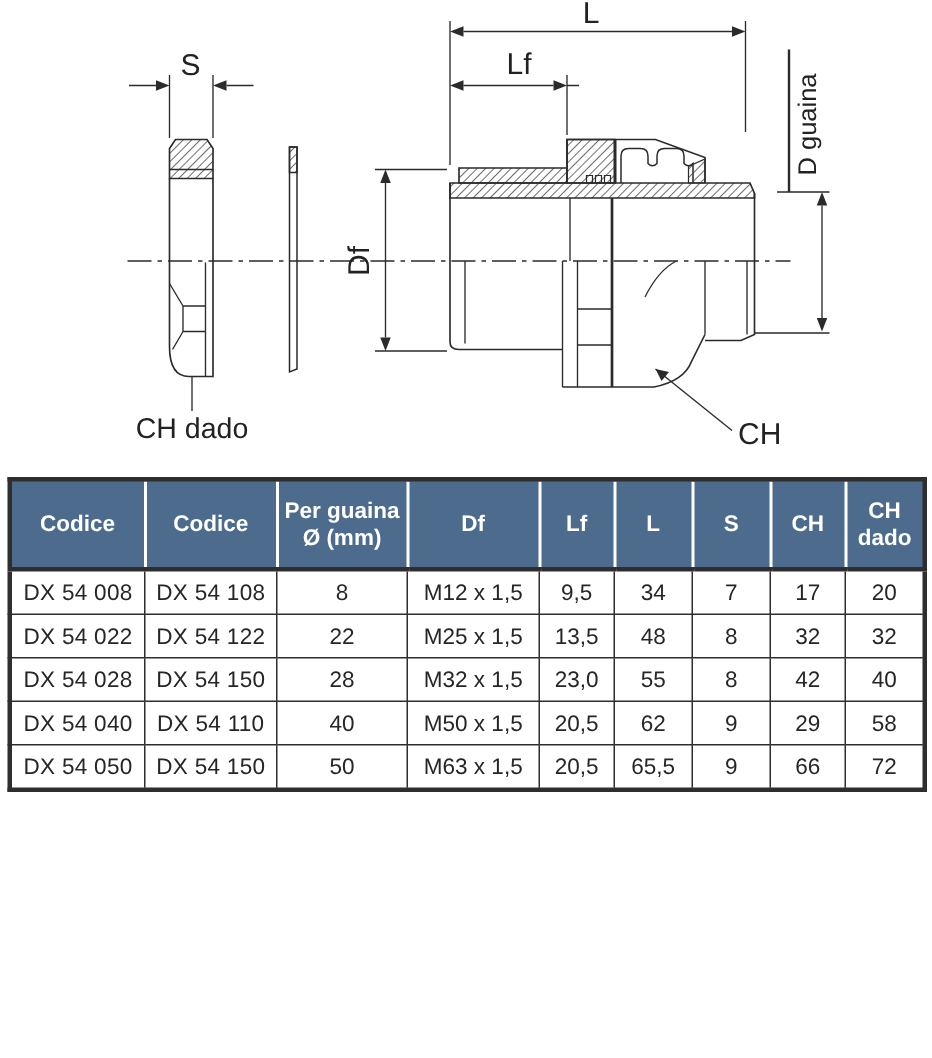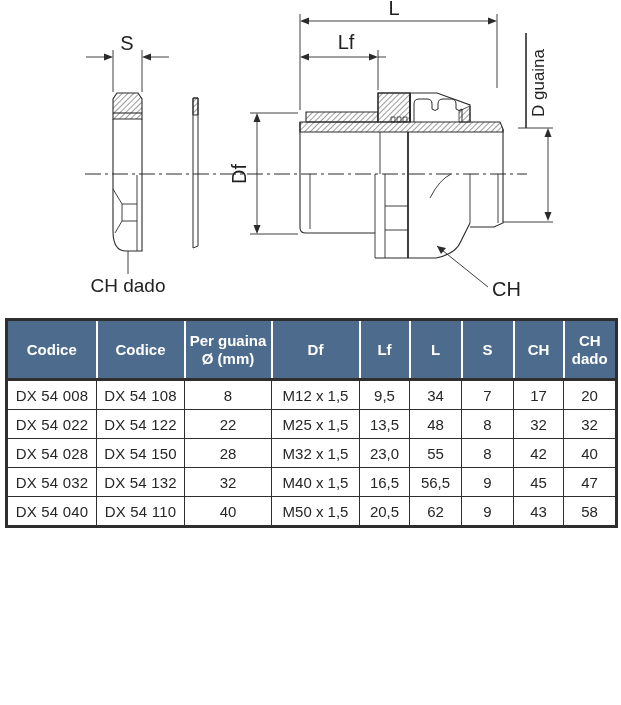--- a/index.html
+++ b/index.html
@@ -197,41 +197,41 @@
     <td class="code">DX 54 150</td>
     <td>28</td>
     <td>M32 x 1,5</td>
     <td>23,0</td>
     <td>55</td>
     <td>8</td>
     <td>42</td>
     <td>40</td>
   </tr>
 
-  <tr>
-    <td class="code">DX 54 032</td>
-    <td class="code">DX 54 132</td>
-    <td>32</td>
-    <td>M40 x 1,5</td>
-    <td>16,5</td>
-    <td>56,5</td>
-    <td>9</td>
-    <td>45</td>
-    <td>47</td>
-  </tr>
 
   <tr>
     <td class="code">DX 54 040</td>
     <td class="code">DX 54 110</td>
     <td>40</td>
     <td>M50 x 1,5</td>
     <td>20,5</td>
     <td>62</td>
     <td>9</td>
-    <td>43</td>
+    <td>29</td>
     <td>58</td>
   </tr>
 
+  <tr>
+    <td class="code">DX 54 050</td>
+    <td class="code">DX 54 150</td>
+    <td>50</td>
+    <td>M63 x 1,5</td>
+    <td>20,5</td>
+    <td>65,5</td>
+    <td>9</td>
+    <td>66</td>
+    <td>72</td>
+  </tr>
 </tbody>
     </table>
   </div>
 
 </div>
 
 </body></html>

